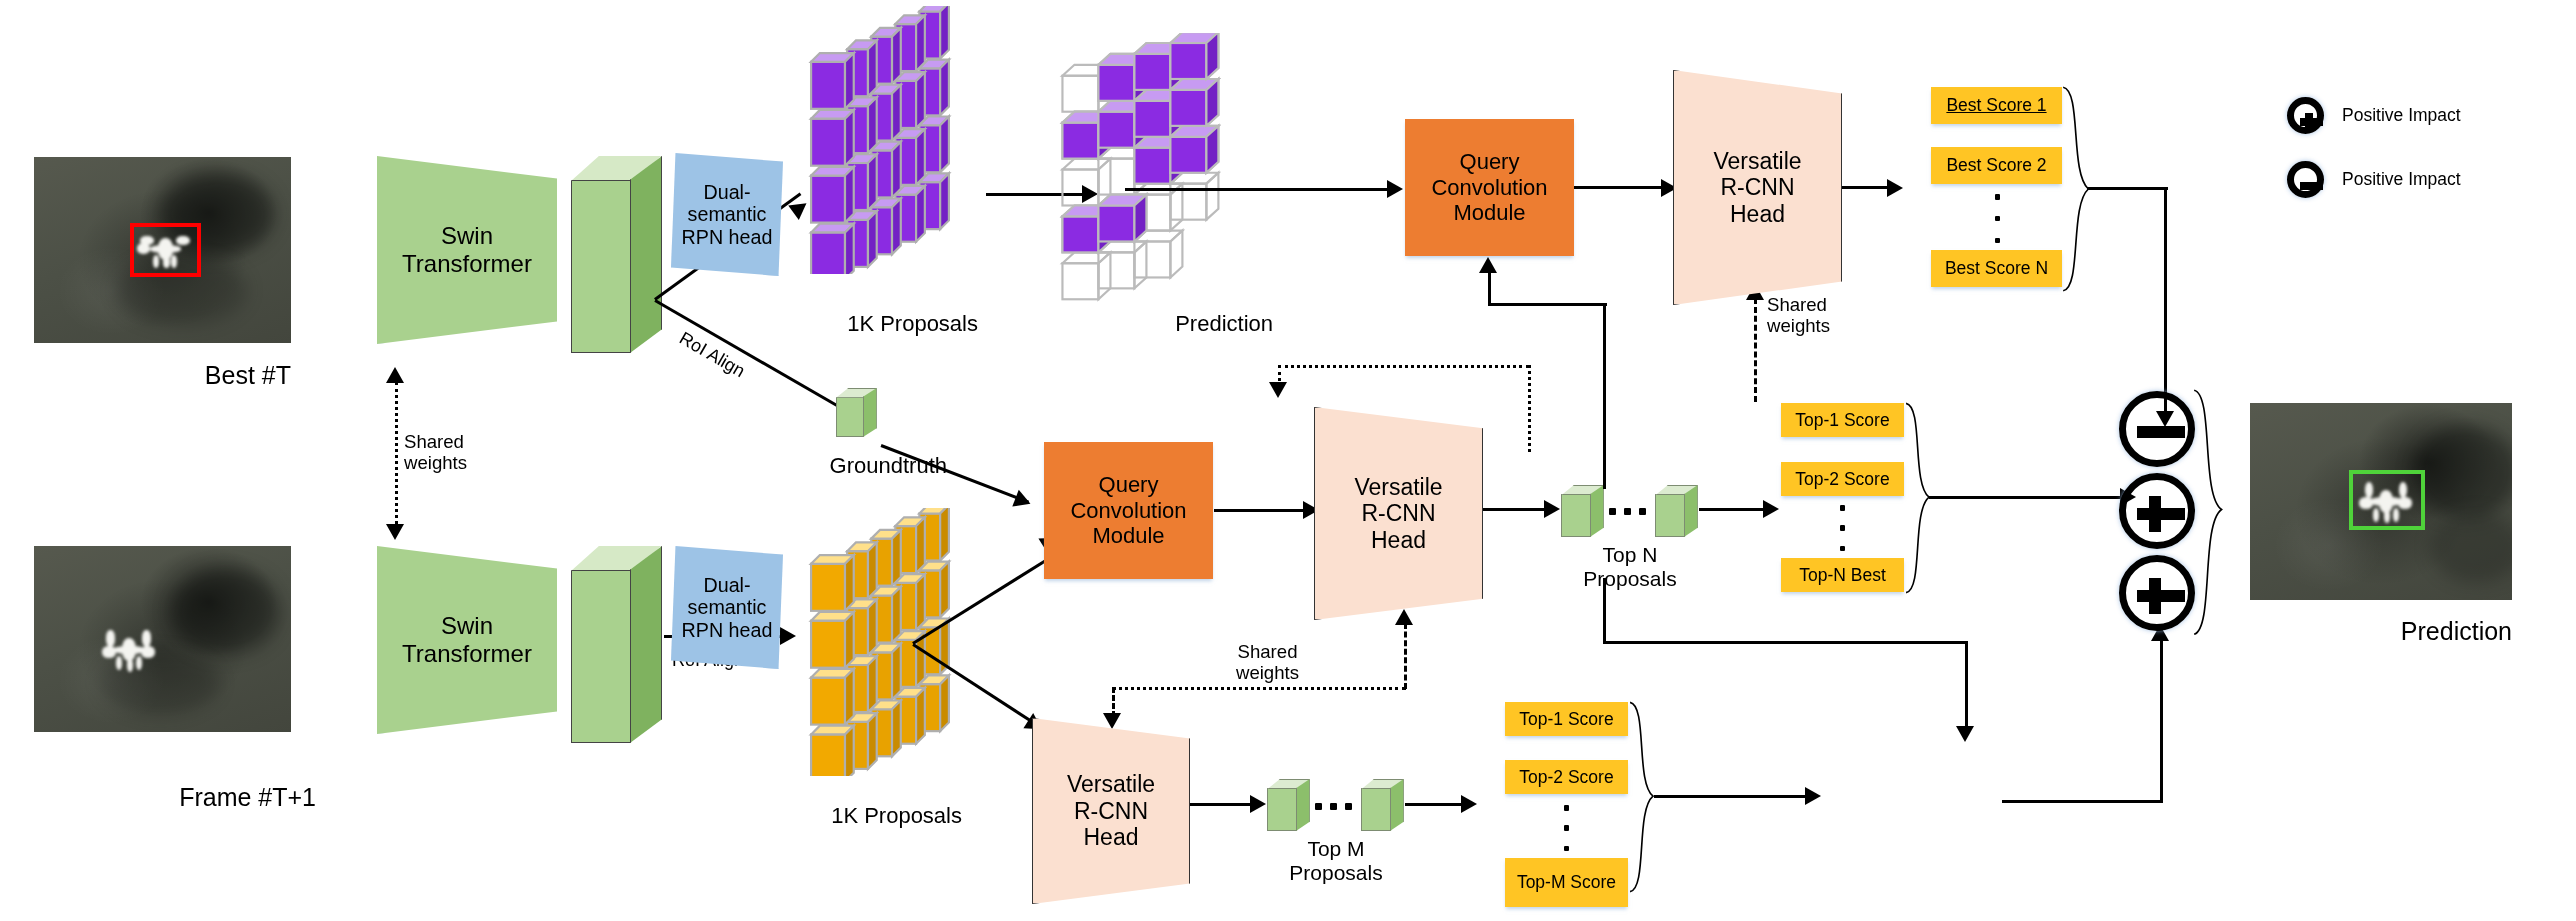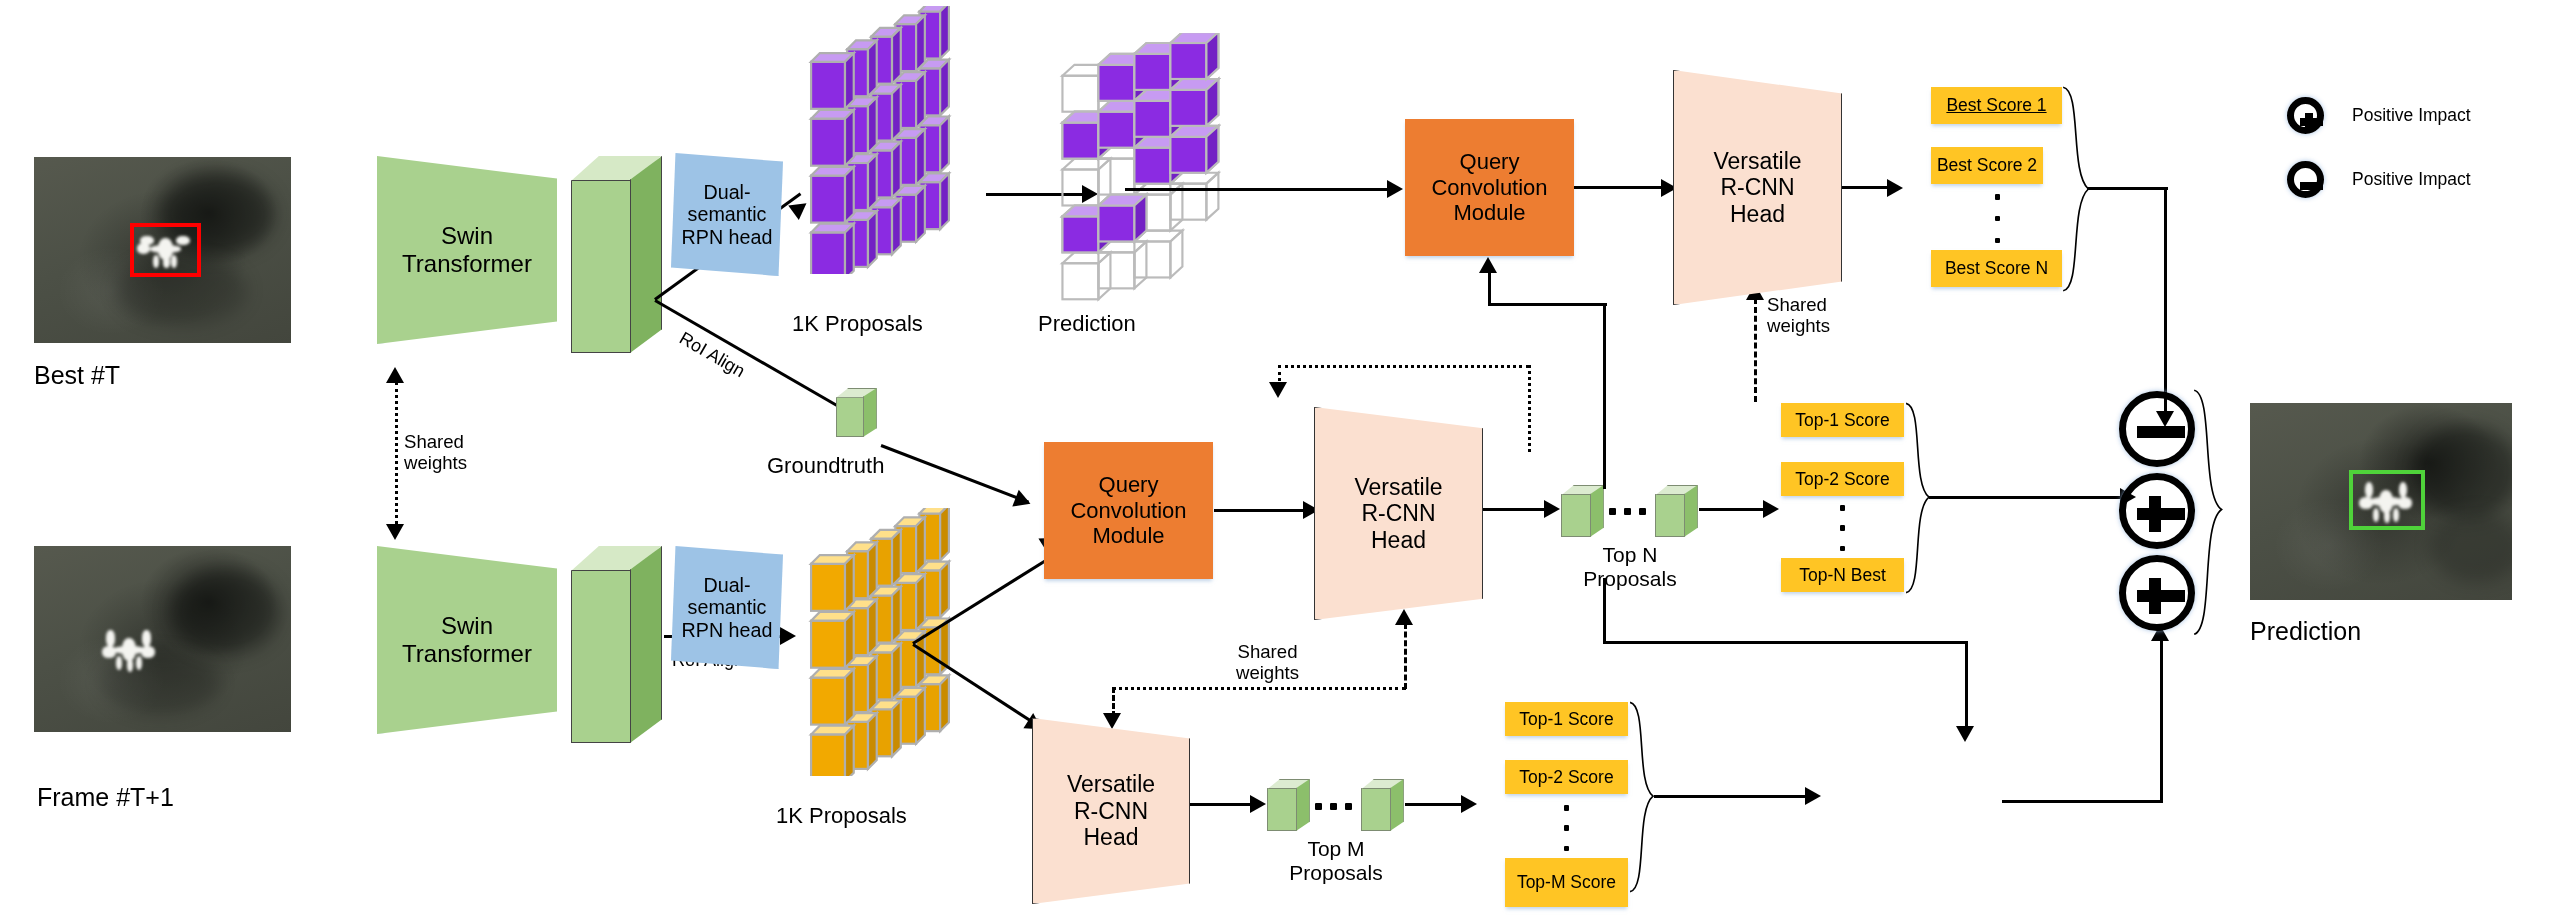--- a/index.html
+++ b/index.html
@@ -1,21 +1,21 @@
 <!DOCTYPE html>
 <html style="font-size:8.7px"><head>
 <meta charset="utf-8">
 <style>
   html,body{margin:0;padding:0;background:#fff;}
   body{font-family:"Liberation Sans",sans-serif;}
   #stage{position:relative;width:2576px;height:921px;background:#fff;overflow:hidden;}
   .abs{position:absolute;}
 
   
-  .cap{position:absolute;font-size:22px;color:#000;white-space:nowrap;text-align:left;
+  .cap{position:absolute;font-size:22px;color:#000;white-space:nowrap;text-align:right;
        font-family:"Liberation Sans",sans-serif;}
   .cap.big{font-size:25px;}
   .smalllbl{position:absolute;font-size:18.6px;color:#000;white-space:pre-line;text-align:center;line-height:1.12;}
 
   
   .frame{position:absolute;overflow:hidden;
     background:
       radial-gradient(ellipse 38% 42% at 68% 30%, rgba(0,0,0,.55) 0%, rgba(0,0,0,0) 70%),
       radial-gradient(ellipse 30% 34% at 30% 72%, rgba(255,255,255,.06) 0%, rgba(0,0,0,0) 70%),
       radial-gradient(ellipse 44% 50% at 50% 55%, rgba(0,0,0,.30) 0%, rgba(0,0,0,0) 75%),
@@ -67,21 +67,21 @@
   
   .vdots{position:absolute;display:flex;flex-direction:column;align-items:center;justify-content:space-between;}
   .vdots i{display:block;width:5.5px;height:5.5px;background:#000;border-radius:1.1px;}
   .hdots{position:absolute;display:flex;align-items:center;justify-content:space-between;}
   .hdots i{display:block;width:7px;height:7px;background:#000;border-radius:1.1px;}
 
   
   .brace{position:absolute;}
 
   
-  .legrow{position:absolute;display:flex;align-items:center;gap:28px;}
+  .legrow{position:absolute;display:flex;align-items:center;gap:18px;}
   .legtext{font-size:17.5px;color:#000;white-space:nowrap;}
 </style>
 </head>
 <body>
 
 <div id="stage">
 
   <div class="frame" style="left:34px;top:157px;width:257px;height:186px;">
     <div class="blob" style="left:126px;top:16.4px;width:115px;height:82px;"></div>
     <div class="blob" style="left:82px;top:98px;width:131px;height:71px;opacity:.5;"></div>
@@ -510,21 +510,21 @@
   <div class="arrow ar-r" style="left:1887px;top:179px;"></div>
 
   <div class="dash-v" style="left:1754px;top:298px;height:104px;"></div>
   <div class="arrow ar-u" style="left:1746px;top:284px;"></div>
   <div class="smalllbl" style="left:1767px;top:295px;width:115px;text-align:left;">Shared
 weights</div>
 
   <div class="box scorebox" style="left:1931px;top:87px;width:131px;height:37px;text-decoration:underline;">
     <span>Best Score 1</span>
   </div>
-  <div class="box scorebox" style="left:1931px;top:147px;width:112px;height:37px;">
+  <div class="box scorebox" style="left:1931px;top:147px;width:131px;height:37px;">
     <span>Best Score 2</span>
   </div>
   <div class="vdots" style="left:1994px;top:194px;width:6.6px;height:49px;">
       <i></i>
       <i></i>
       <i></i>
     </div>
   <div class="box scorebox" style="left:1931px;top:250px;width:131px;height:37px;">
     <span>Best Score N</span>
   </div>

